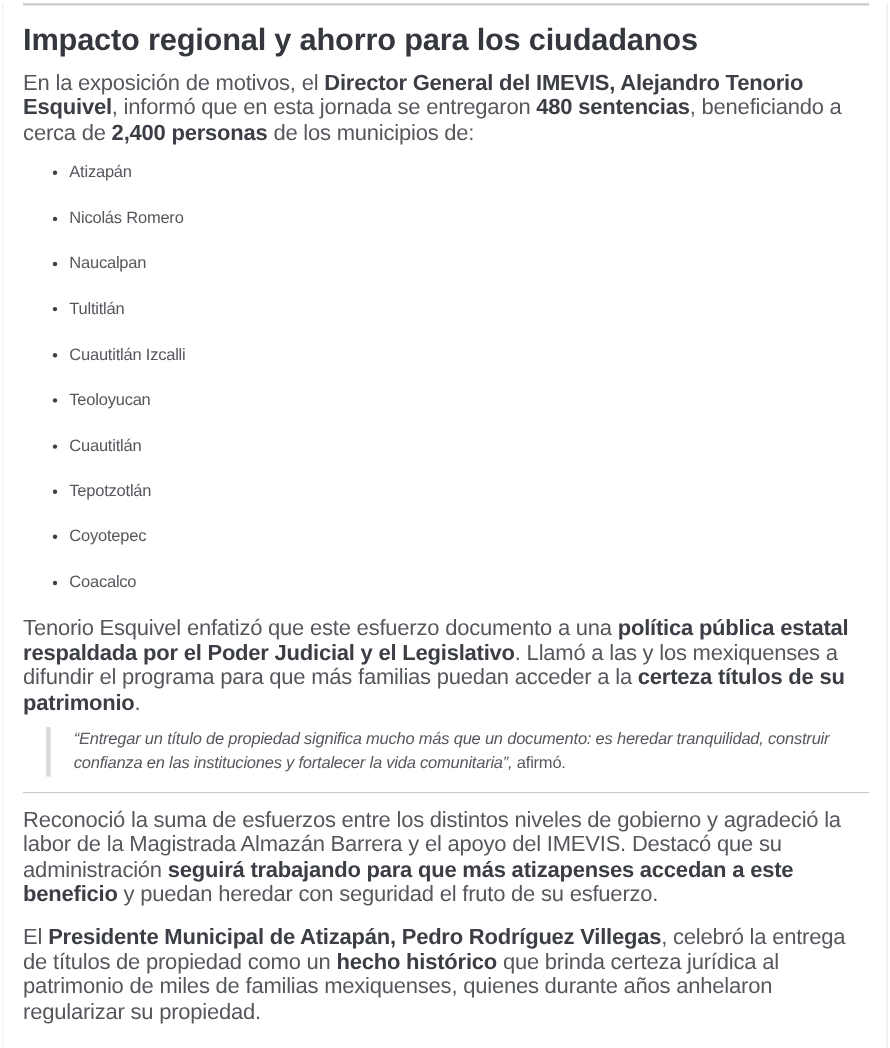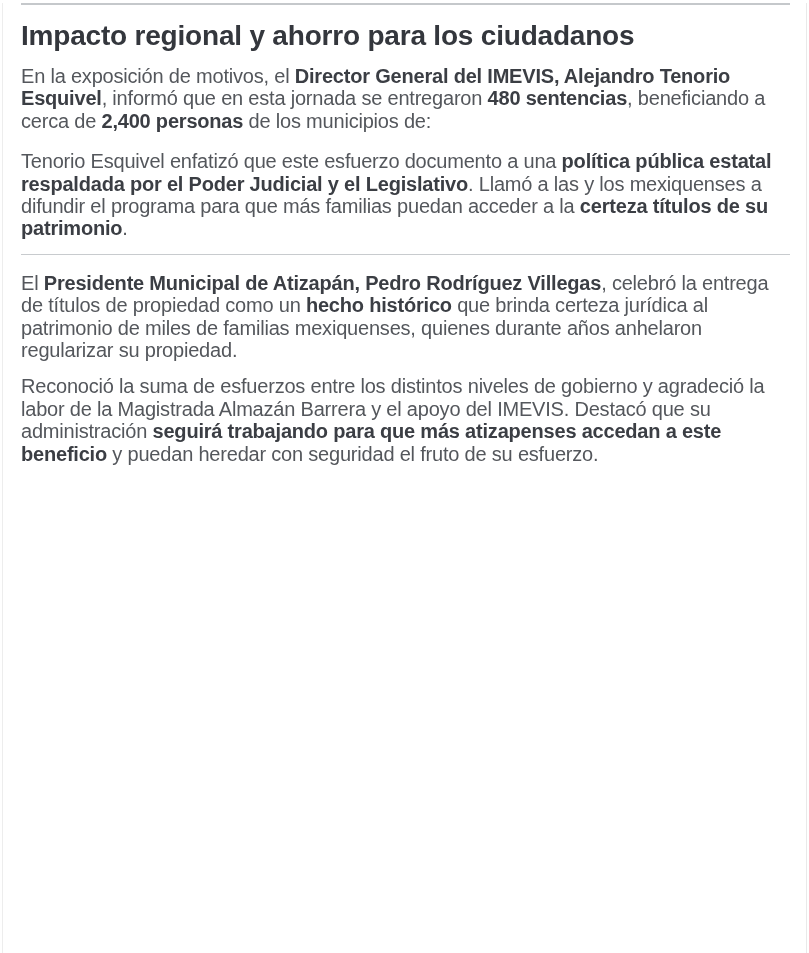--- a/index.html
+++ b/index.html
@@ -67,29 +67,44 @@
 <div class="frame">
   <div class="content">
 
     <div class="rule-top"></div>
 
     <section>
       <h2 class="section-title">Impacto regional y ahorro para los ciudadanos</h2>
 
       <p class="body-par intro"><span>En la exposición de motivos, el </span><span class="b">Director General del IMEVIS, Alejandro Tenorio Esquivel</span><span>, informó que en esta jornada se entregaron </span><span class="b">480 sentencias</span><span>, beneficiando a cerca de </span><span class="b">2,400 personas</span><span> de los municipios de:</span></p>
 
+      <ul class="municipios">
+          <li>Atizapán</li>
+          <li>Nicolás Romero</li>
+          <li>Naucalpan</li>
+          <li>Tultitlán</li>
+          <li>Cuautitlán Izcalli</li>
+          <li>Teoloyucan</li>
+          <li>Cuautitlán</li>
+          <li>Tepotzotlán</li>
+          <li>Coyotepec</li>
+          <li>Coacalco</li>
+        </ul>
 
 
       <p class="body-par policy"><span>Tenorio Esquivel enfatizó que este esfuerzo documento a una </span><span class="b">política pública estatal respaldada por el Poder Judicial y el Legislativo</span><span>. Llamó a las y los mexiquenses a difundir el programa para que más familias puedan acceder a la </span><span class="b">certeza títulos de su patrimonio</span><span>.</span></p>
 
+      <blockquote class="quote">
+        <p><span class="i">“Entregar un título de propiedad significa mucho más que un documento: es heredar tranquilidad, construir confianza en las instituciones y fortalecer la vida comunitaria”,</span><span> afirmó.</span></p>
+      </blockquote>
     </section>
 
     <div class="rule-mid"></div>
 
     <section>
 
+      <p class="body-par closing"><span>Reconoció la suma de esfuerzos entre los distintos niveles de gobierno y agradeció la labor de la Magistrada Almazán Barrera y el apoyo del IMEVIS. Destacó que su administración </span><span class="b">seguirá trabajando para que más atizapenses accedan a este beneficio</span><span> y puedan heredar con seguridad el fruto de su esfuerzo.</span></p>
+
       <p class="body-par mayor"><span>El </span><span class="b">Presidente Municipal de Atizapán, Pedro Rodríguez Villegas</span><span>, celebró la entrega de títulos de propiedad como un </span><span class="b">hecho histórico</span><span> que brinda certeza jurídica al patrimonio de miles de familias mexiquenses, quienes durante años anhelaron regularizar su propiedad.</span></p>
-
-      <p class="body-par closing"><span>Reconoció la suma de esfuerzos entre los distintos niveles de gobierno y agradeció la labor de la Magistrada Almazán Barrera y el apoyo del IMEVIS. Destacó que su administración </span><span class="b">seguirá trabajando para que más atizapenses accedan a este beneficio</span><span> y puedan heredar con seguridad el fruto de su esfuerzo.</span></p>
     </section>
 
   </div>
 </div>
 
 </body></html>

